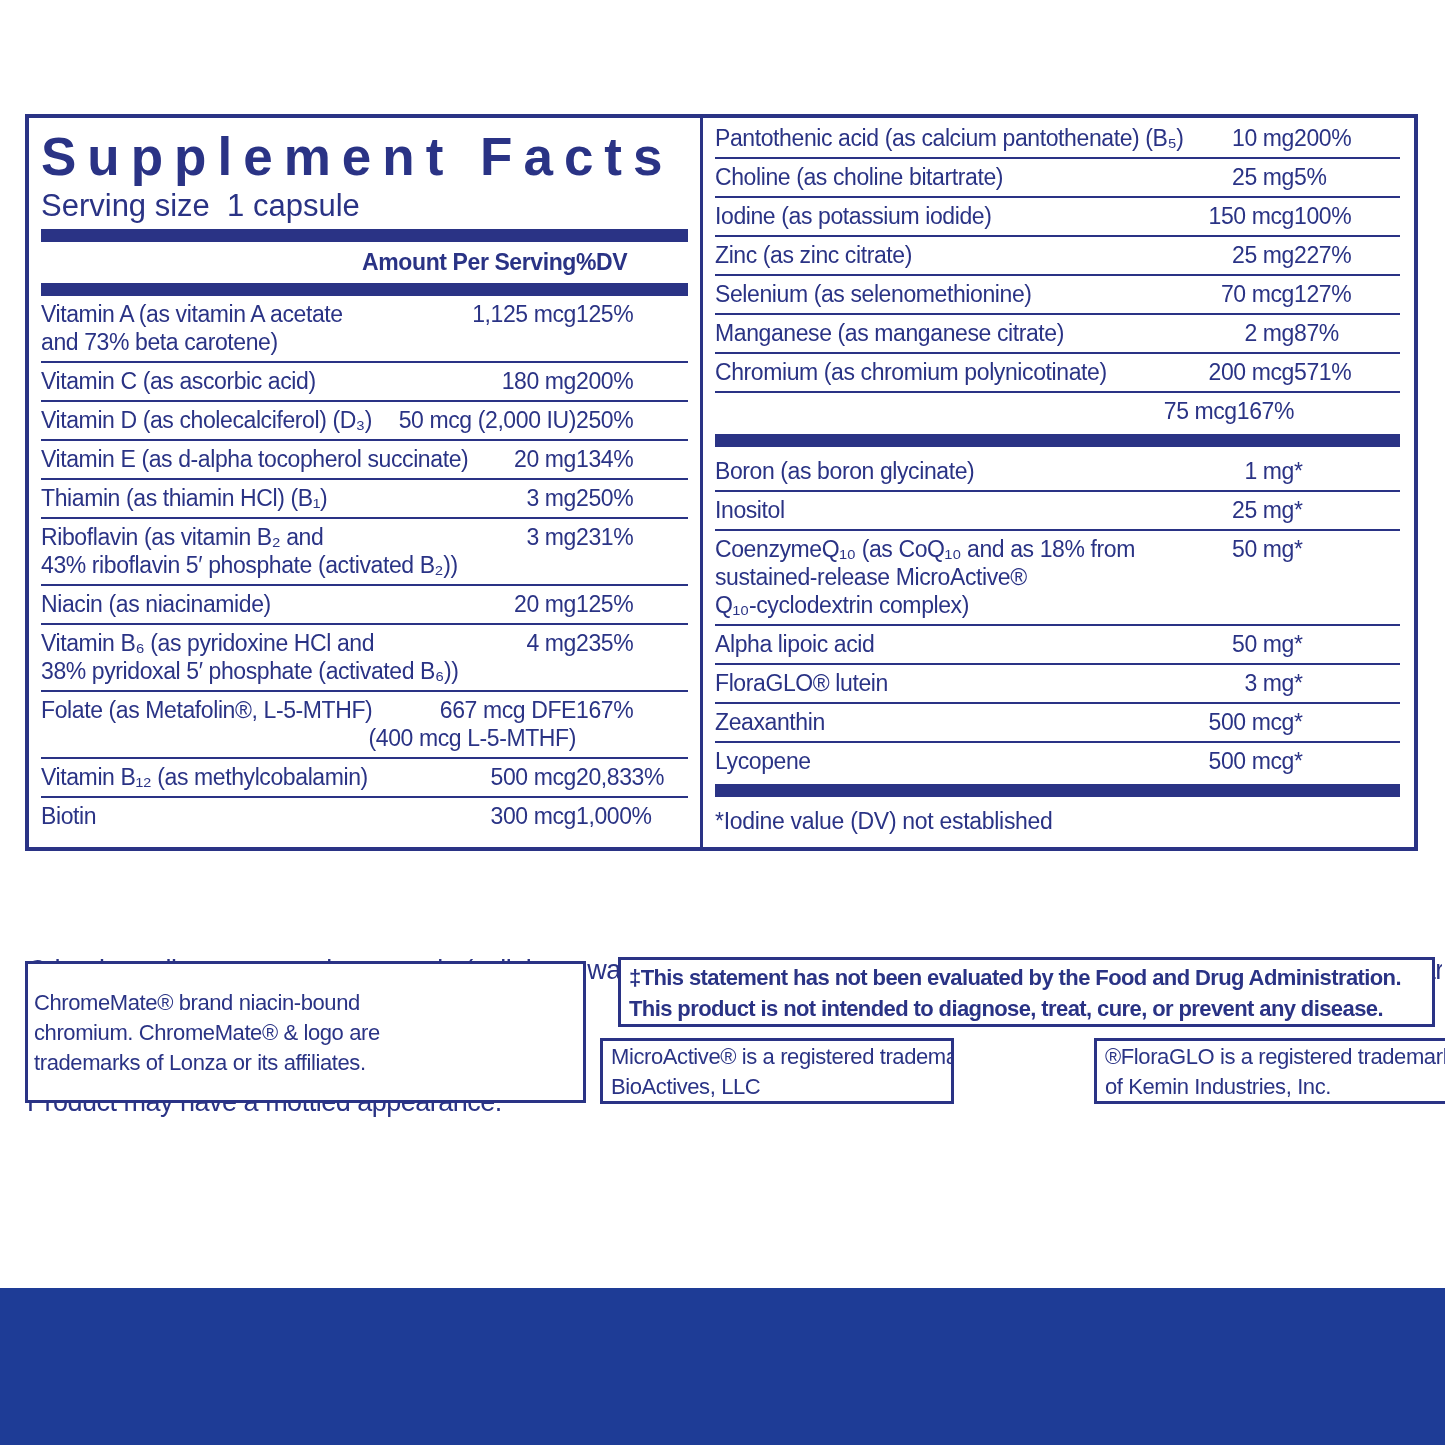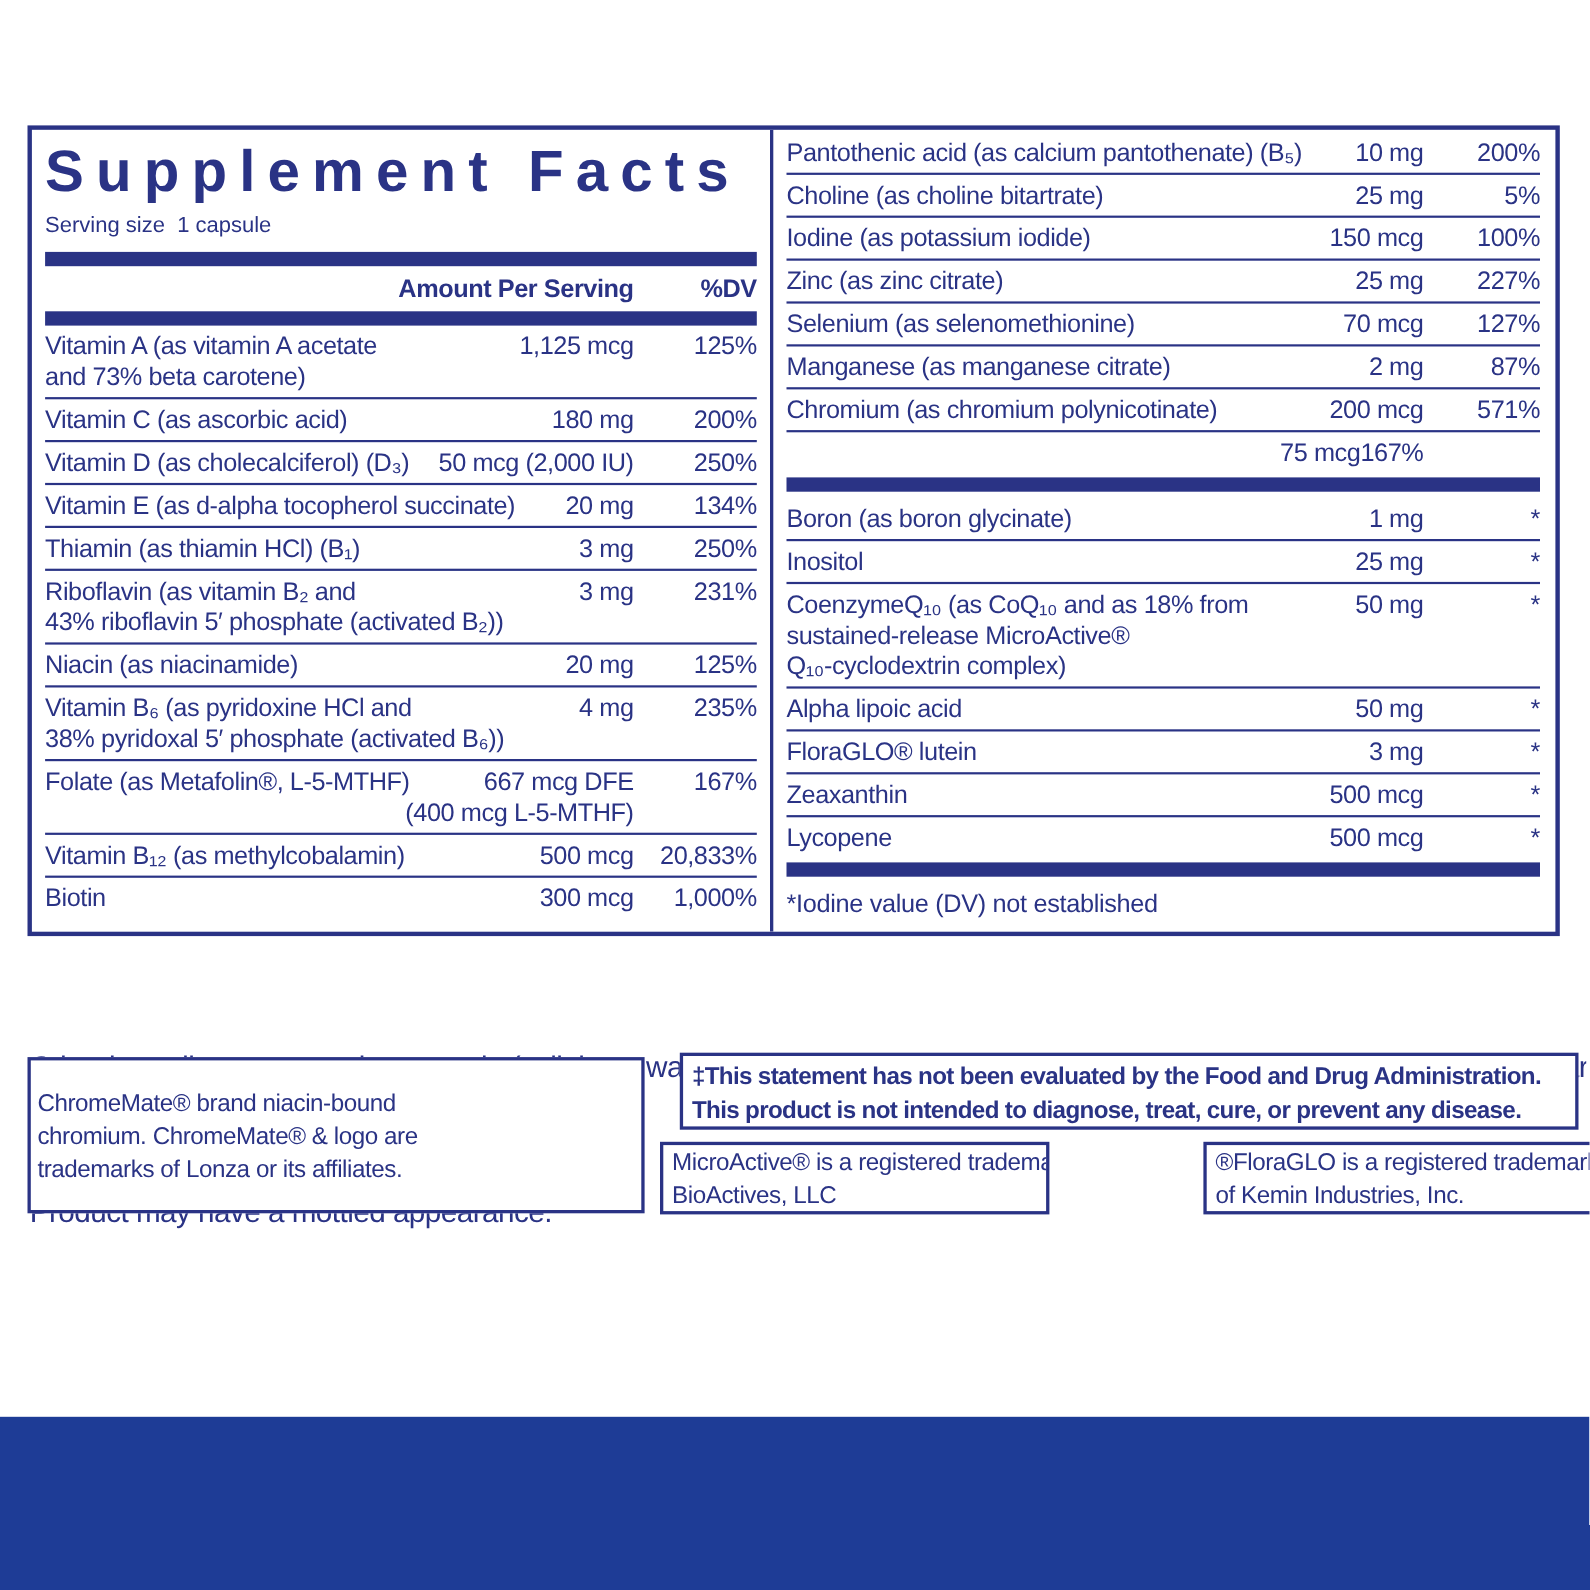--- a/index.html
+++ b/index.html
@@ -18,32 +18,32 @@
     position:absolute;left:25px;top:114px;width:1393px;height:737px;
     border:4px solid var(--navy);display:flex;overflow:hidden;background:#fff;
   }
   .col{height:100%;}
   .col-left{width:674px;border-right:3px solid var(--navy);padding:4px 12px 0 12px;}
   .col-right{flex:1;padding:2px 14px 0 12px;display:flex;flex-direction:column;}
   .sf-title{
     font-size:53px;font-weight:bold;letter-spacing:11px;line-height:58px;
     margin:6px 0 4px 0;white-space:pre;
   }
-  .serving{font-size:20px;line-height:31px;white-space:pre;}
+  .serving{font-size:31px;line-height:31px;white-space:pre;}
   .bar{height:13px;background:var(--navy);}
   .bar-top{margin-top:8px;}
   .row{
     display:grid;grid-template-columns:1fr max-content 112px;
     padding:4px 0 5px 0;align-items:start;
   }
   .rows-r .row{grid-template-columns:1fr max-content 106px;}
   .rows .row + .row{border-top:2px solid var(--navy);}
   .nm{font-size:23px;line-height:28px;letter-spacing:-0.4px;white-space:pre;min-width:0;}
   .amt{font-size:23px;line-height:28px;letter-spacing:-0.4px;white-space:pre;text-align:right;padding-left:8px;}
-  .dv{font-size:23px;line-height:28px;letter-spacing:-0.4px;white-space:pre;text-align:right;}
+  .dv{font-size:23px;line-height:28px;letter-spacing:-0.4px;white-space:pre;text-align:left;}
   .header-row{padding:6px 0 7px 0;}
   .header-row .amt,.header-row .dv{font-weight:bold;}
   .bar-r{margin:4px 0 6px 0;}
   .footnote{font-size:23px;line-height:28px;letter-spacing:-0.3px;padding:4px 0;white-space:pre;}
   
   .other{
     position:absolute;left:27px;top:860px;width:1415px;
     font-size:27px;line-height:44px;letter-spacing:-0.5px;white-space:pre;overflow:hidden;
   }
   

